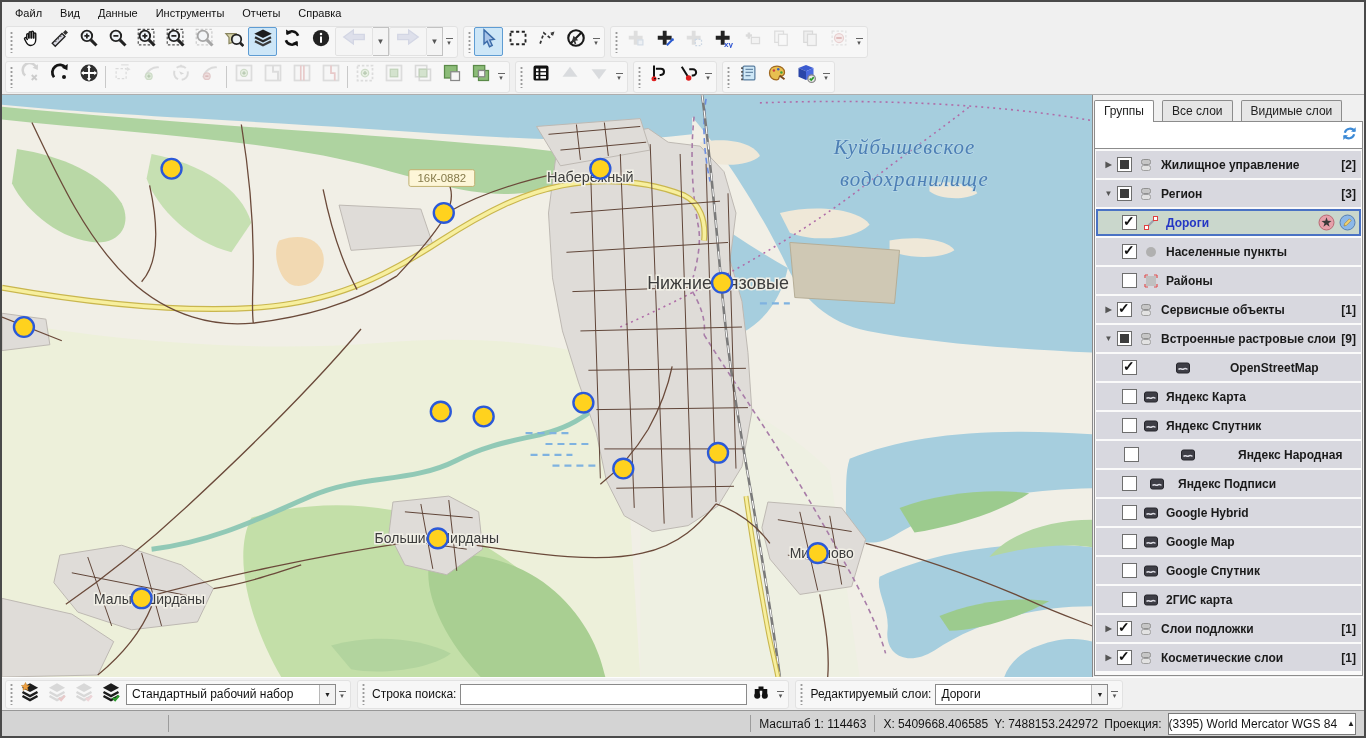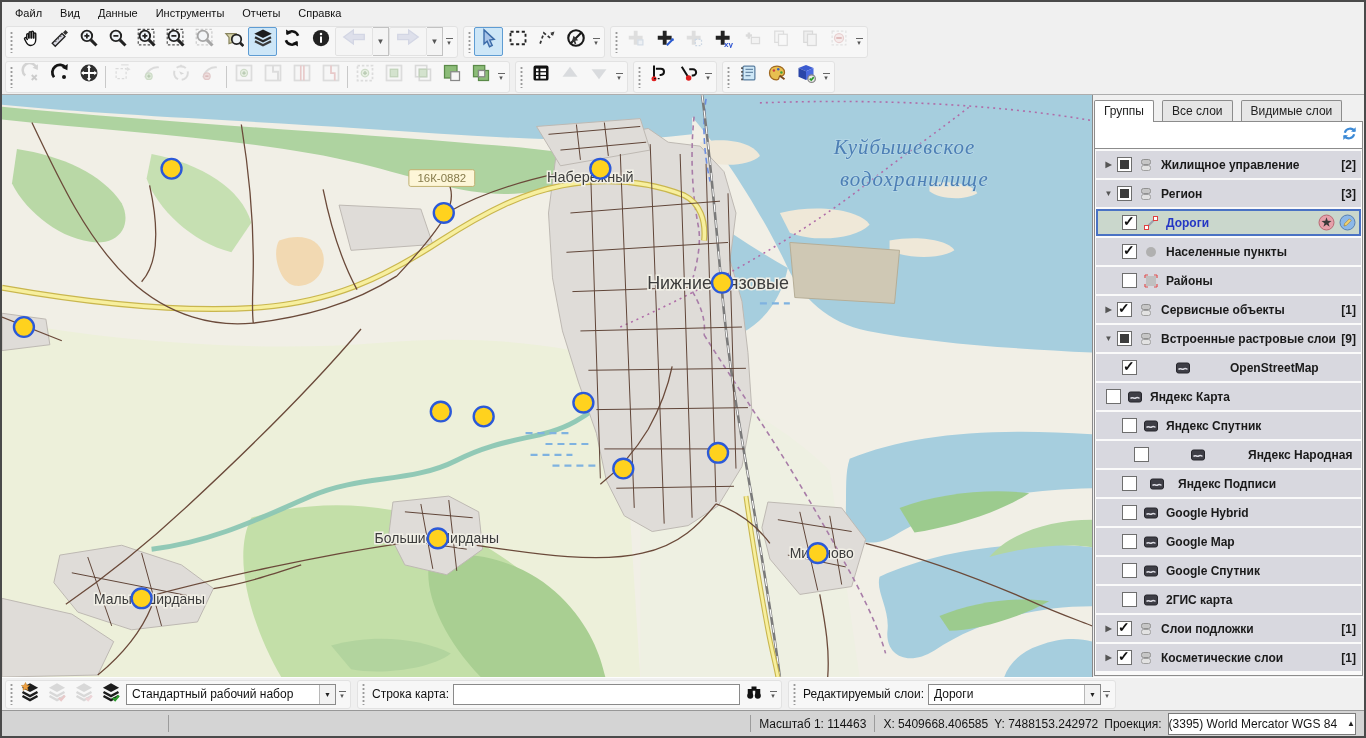--- a/index.html
+++ b/index.html
@@ -692,37 +692,37 @@
             <span class="tcount">[9]</span>
           </div>
           <div class="trow" style="padding-left: 26px; gap: 32px;">
             <span class="cb checked"></span>
             <span class="ticon"><svg viewBox="0 0 16 16">
                 <rect x="1.5" y="3" width="13" height="10" rx="2" fill="#3e3e46" stroke="#26262c"></rect>
                 <path d="M3.5 9.5c2.2-2.6 3.4 1.2 5.4-.6 1.6-1.4 2.6.2 3.6.4" fill="none" stroke="#dcdce4" stroke-width="1.5"></path>
               </svg></span>
             <span class="tlabel">OpenStreetMap</span>
           </div>
-          <div class="trow" style="padding-left: 10px;">
+          <div class="trow" style="padding-left: 26px;">
             <span class="cb unchecked"></span>
             <span class="ticon"><svg viewBox="0 0 16 16">
                 <rect x="1.5" y="3" width="13" height="10" rx="2" fill="#3e3e46" stroke="#26262c"></rect>
                 <path d="M3.5 9.5c2.2-2.6 3.4 1.2 5.4-.6 1.6-1.4 2.6.2 3.6.4" fill="none" stroke="#dcdce4" stroke-width="1.5"></path>
               </svg></span>
             <span class="tlabel">Яндекс Карта</span>
           </div>
           <div class="trow" style="padding-left: 26px;">
             <span class="cb unchecked"></span>
             <span class="ticon"><svg viewBox="0 0 16 16">
                 <rect x="1.5" y="3" width="13" height="10" rx="2" fill="#3e3e46" stroke="#26262c"></rect>
                 <path d="M3.5 9.5c2.2-2.6 3.4 1.2 5.4-.6 1.6-1.4 2.6.2 3.6.4" fill="none" stroke="#dcdce4" stroke-width="1.5"></path>
               </svg></span>
             <span class="tlabel">Яндекс Спутник</span>
           </div>
-          <div class="trow" style="padding-left: 38px; gap: 35px;">
+          <div class="trow" style="padding-left: 28px; gap: 35px;">
             <span class="cb unchecked"></span>
             <span class="ticon"><svg viewBox="0 0 16 16">
                 <rect x="1.5" y="3" width="13" height="10" rx="2" fill="#3e3e46" stroke="#26262c"></rect>
                 <path d="M3.5 9.5c2.2-2.6 3.4 1.2 5.4-.6 1.6-1.4 2.6.2 3.6.4" fill="none" stroke="#dcdce4" stroke-width="1.5"></path>
               </svg></span>
             <span class="tlabel">Яндекс Народная</span>
           </div>
           <div class="trow" style="padding-left: 26px; gap: 6px;">
             <span class="cb unchecked"></span>
             <span class="ticon"><svg viewBox="0 0 16 16">
@@ -823,21 +823,21 @@
           </svg>
         </span>
         <div class="combo" style="width:210px;margin-left:2px;">
         <span>Стандартный рабочий набор</span>
         <span class="arrow">▼</span>
       </div>
       <span class="ovf"><i></i>▾</span>
     </div>
     <div class="bgroup">
       <span class="grip"></span>
-      <span class="blabel">Строка карта:</span>
+      <span class="blabel">Строка поиска:</span>
       <input class="searchbox" type="text" value="" style="">
       <span class="tbtn" id="binoculars-btn">
           <svg viewBox="0 0 16 16">
             <path d="M3 5.5h4V12H3zM9 5.5h4V12H9zM6 3.5h4V7H6z" fill="#111"></path>
             <circle cx="5" cy="11" r="2.4" fill="#111"></circle>
             <circle cx="11" cy="11" r="2.4" fill="#111"></circle>
           </svg>
         </span>
       <span class="ovf"><i></i>▾</span>
     </div>

